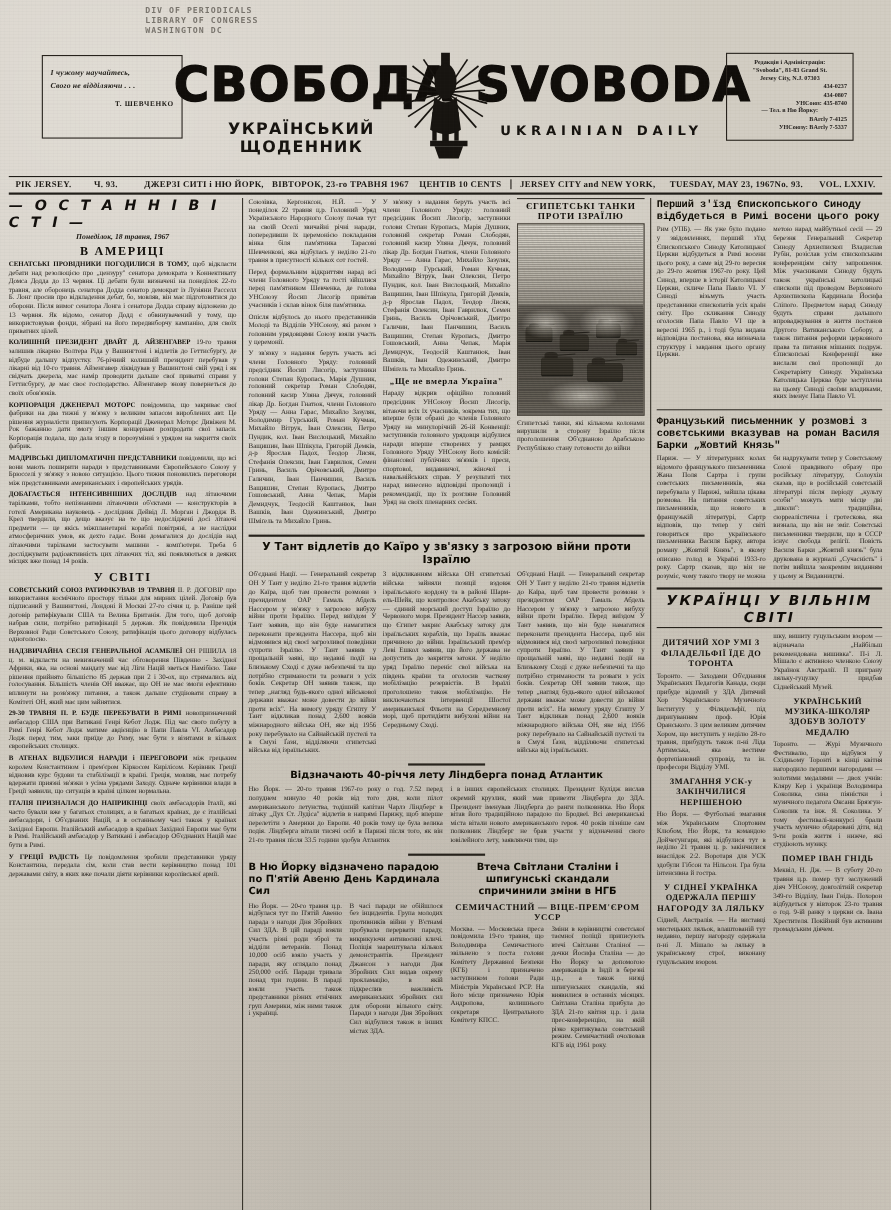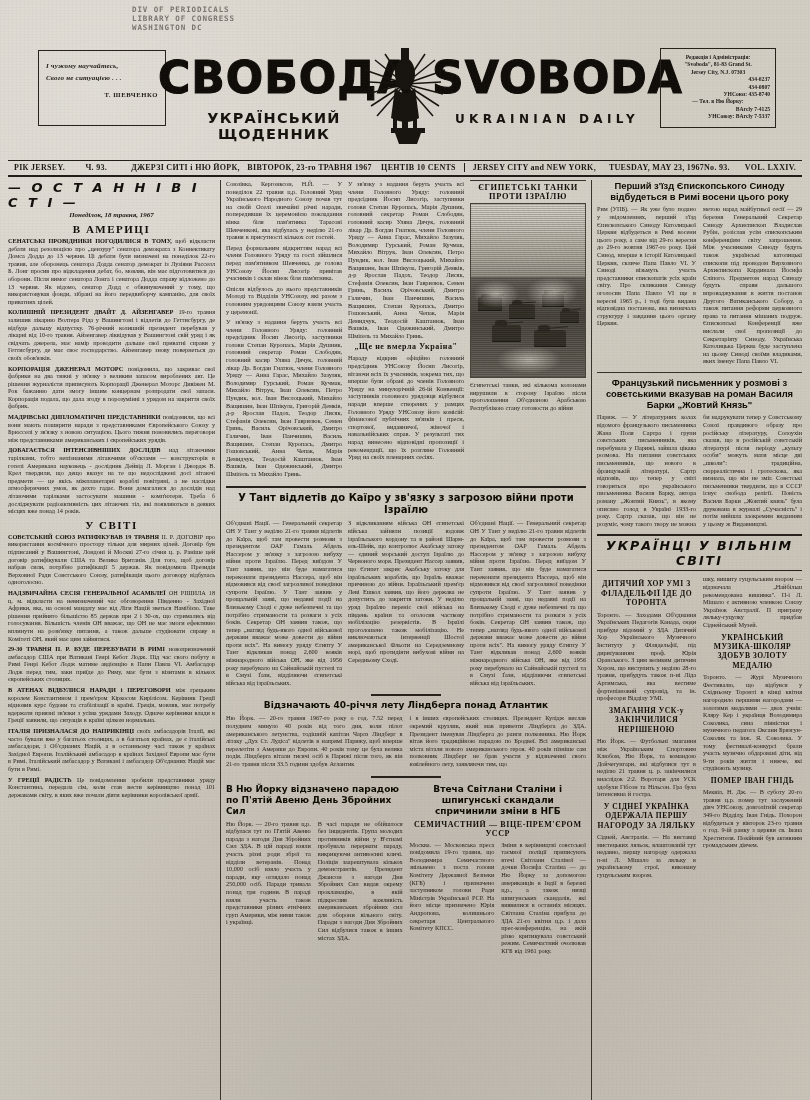--- a/index.html
+++ b/index.html
@@ -254,22 +254,22 @@
   .story-sub {
     text-align: center;
     font-family: "Liberation Serif", serif;
     font-weight: bold;
     font-size: 8px;
     letter-spacing: .6px;
     color: #17140f;
     margin: 1px 0 3px 0;
   }
   .right-head {
-    text-align: center;
-    font-family: Liberation Sans, sans-serif;
+    text-align: left;
+    font-family: Liberation Mono, monospace;
     font-weight: bold;
     font-size: 9.4px;
     line-height: 11.2px;
     color: #131008;
     margin: 0 0 3px 0;
   }
   .band-head {
     text-align: center;
     font-family: "DejaVu Sans", sans-serif;
     font-style: italic;
@@ -367,21 +367,21 @@
   <div class="loc-stamp">
     <div>DIV OF PERIODICALS</div>
     <div>LIBRARY OF CONGRESS</div>
     <div>WASHINGTON DC</div>
   </div>
 
   <div class="masthead">
 
     <div class="quote-box">
       <div class="ln">І чужому научайтесь,</div>
-      <div class="ln">Свого не ситуацією . . .</div>
+      <div class="ln">Свого не відділяючи . . .</div>
       <div class="attr">Т. ШЕВЧЕНКО</div>
     </div>
 
     <div class="title-ukr">СВОБОДА</div>
     <div class="sub-ukr">УКРАЇНСЬКИЙ ЩОДЕННИК</div>
 
     <div class="emblem">
       <svg class="em" viewBox="0 0 108 104" width="108" height="104" aria-hidden="true">
         <g fill="#1b1814">
 
@@ -530,21 +530,21 @@
           </div>
         <div>
             <p class="txt">і в інших європейських столицях. Президент Кулідж вислав окремий крузлик, який мав привезти Ліндберга до ЗДА. Президент іменував Ліндберга до ранги полковника. Ню Йорк вітав його традиційною парадою по Бродвеї. Всі американські міста вітали нового американського героя. 40 років пізніше сам полковник Ліндберг не брав участи у відзначенні свого ювілейного лету, заявляючи тим, що</p>
           </div>
       </div>
 
       <hr class="hr-short">
 
       <div class="two-up">
         <div>
-          <div class="story-head-sm" style="text-align:left">В Ню Йорку відзначено парадою по П'ятій Авеню День Збройних Сил</div>
+          <div class="story-head-sm" style="text-align:left">В Ню Йорку відзначено парадою по П'ятій Авеню День Кардинала Сил</div>
           <div class="two-up">
             <div>
                 <p class="txt">Ню Йорк. — 20-го травня ц.р. відбулася тут по П'ятій Авеню парада з нагоди Дня Збройних Сил ЗДА. В цій параді взяли участь різні роди зброї та відділи ветеранів. Понад 10,000 осіб взяло участь у паради, яку оглядало понад 250,000 осіб. Паради тривала понад три години. В параді взяли участь також представники різних етнічних груп Америки, між ними також і українці.</p>
               </div>
             <div>
                 <p class="txt">В часі паради не обійшлося без інцидентів. Група молодих противників війни у В'єтнамі пробувала перервати параду, викрикуючи антивоєнні кличі. Поліція заарештувала кількох демонстрантів. Президент Джансон з нагоди Дня Збройних Сил видав окрему прокламацію, в якій підкреслив важливість американських збройних сил для оборони вільного світу. Паради з нагоди Дня Збройних Сил відбулися також в інших містах ЗДА.</p>
               </div>
           </div>
         </div>
         <div>

